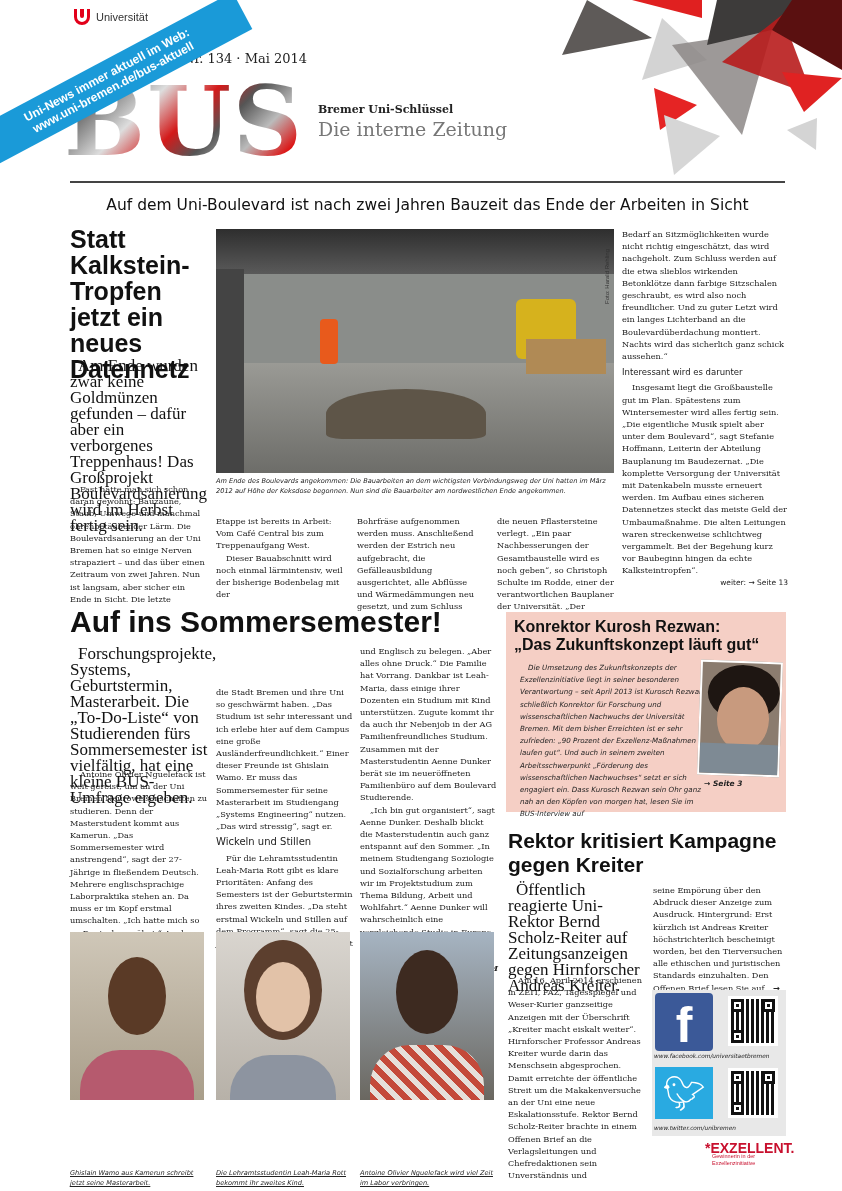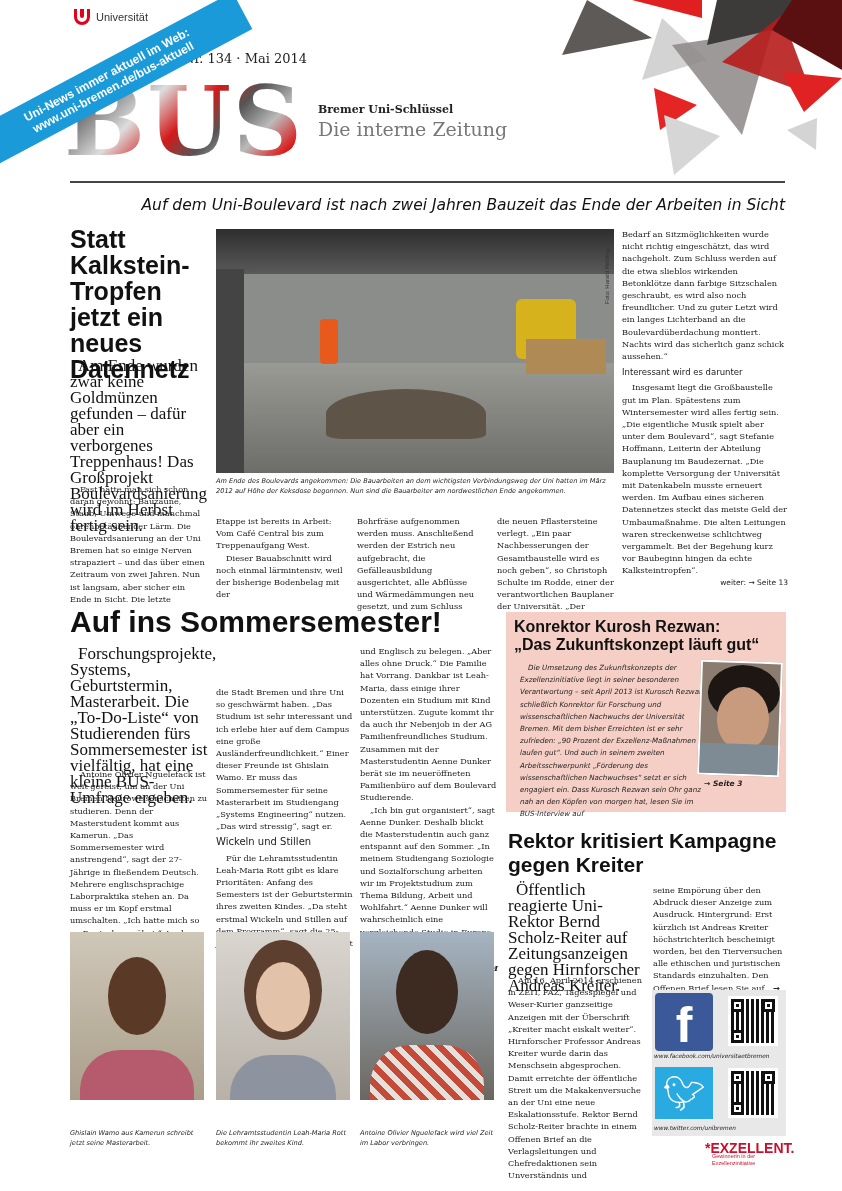--- a/index.html
+++ b/index.html
@@ -24,22 +24,22 @@
   .bus-logo { left: 64px; top: 74px; font-family: "DejaVu Serif", serif; font-weight: bold; font-size: 96px;
     letter-spacing: 2px; line-height: 1; }
   .bus-logo span { background: linear-gradient(135deg, #c62020 0%, #777 20%, #ddd 35%, #d31a1a 50%, #555 62%, #bbb 75%, #d11 88%, #888 100%);
     -webkit-background-clip: text; background-clip: text; color: transparent; }
 
   .subtitle-1 { left: 318px; top: 103px; font-family: "DejaVu Serif", serif; font-weight: bold; font-size: 11px; color: #222; }
   .subtitle-2 { left: 318px; top: 118px; font-family: "DejaVu Serif", serif; font-size: 19px; color: #777; line-height: 22px; }
 
   .header-rule { left: 70px; top: 181px; width: 715px; height: 2px; background: #444; }
 
-  .kicker { left: 70px; top: 196px; width: 715px; text-align: right; font-family: "DejaVu Sans", sans-serif;
-    font-style: italic; font-size: 15.5px; color: #111; }
+  .kicker { left: 70px; top: 196px; width: 715px; text-align: center; font-family: "DejaVu Sans", sans-serif;
+    font-size: 15.5px; color: #111; }
 
   
   .tri-wrap { right: 0; top: 0; width: 300px; height: 185px; }
 
   
   .h-big { font-family: "Liberation Sans", sans-serif; font-weight: bold; color: #111; }
   .a1-title { left: 70px; top: 226px; width: 145px; font-size: 25px; line-height: 26px; }
   .lead { font-family: Liberation Serif, serif; font-size: 17px; line-height: 16px; color: #111; text-indent: 8px; }
   .a1-lead { left: 70px; top: 358px; width: 140px; }
   .body { font-family: "DejaVu Serif", serif; font-size: 8.2px; line-height: 12.2px; color: #222; text-align: left; }
@@ -75,21 +75,21 @@
   .a2-col2 { left: 216px; top: 645px; width: 138px; margin-top: 41px; }
   .a2-col3 { left: 360px; top: 645px; width: 138px; }
   .sig { float: right; font-style: italic; font-weight: bold; }
 
   .portrait { top: 932px; height: 168px; overflow: hidden; }
   .p1 { left: 70px; width: 134px; background: linear-gradient(#cfc7b8, #a99e8a); }
   .p2 { left: 216px; width: 134px; background: linear-gradient(#d9d5cf, #b7b1a8); }
   .p3 { left: 360px; width: 134px; background: linear-gradient(#a6b4c2, #6a6760); }
   .face { position: absolute; border-radius: 50%; }
   .shirt { position: absolute; bottom: 0; }
-  .cap-p { top: 1128px; width: 134px; }
+  .cap-p { top: 1168px; width: 134px; text-decoration: underline; }
 
   
   .box { left: 506px; top: 612px; width: 280px; height: 200px; background: #f5cfc5; padding: 6px 8px; }
   .box-title { font-family: "Liberation Sans", sans-serif; font-weight: bold; font-size: 16px; line-height: 18px; color: #111; }
   .box-body { position: absolute; left: 14px; top: 50px; width: 185px; font-family: "DejaVu Sans", sans-serif; font-style: italic; font-size: 7.1px; line-height: 12.2px; color: #222; text-indent: 8px; }
   .box-photo { position: absolute; left: 193px; top: 49px; width: 82px; height: 115px; background: #8b7c6f; transform: rotate(2deg); border: 2px solid #fff; overflow: hidden; }
   .box-seite { position: absolute; left: 198px; top: 167px; font-family: "DejaVu Sans", sans-serif; font-style: italic; font-weight: bold; font-size: 7.5px; }
 
   
   .a3-title { left: 508px; top: 829px; width: 280px; font-size: 21px; line-height: 24px; }

